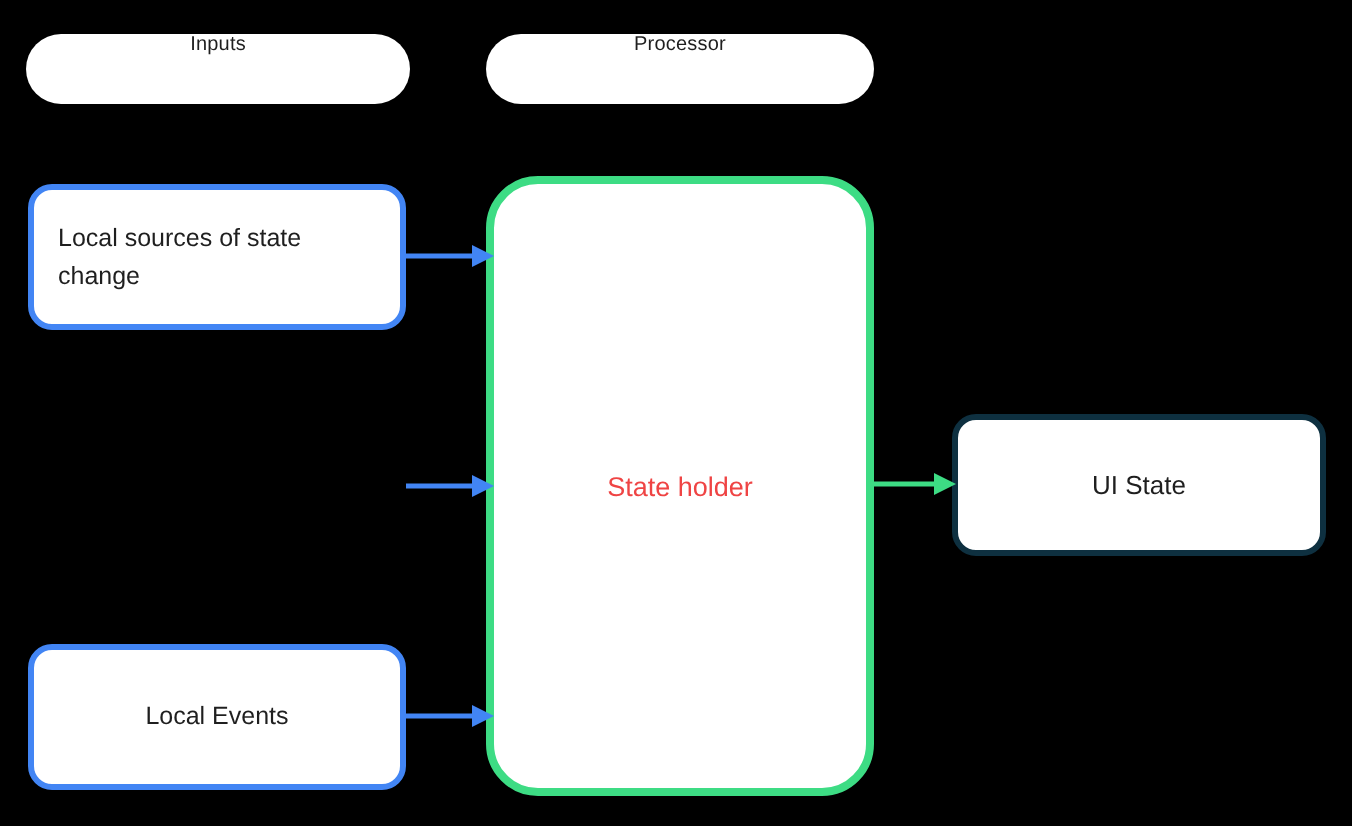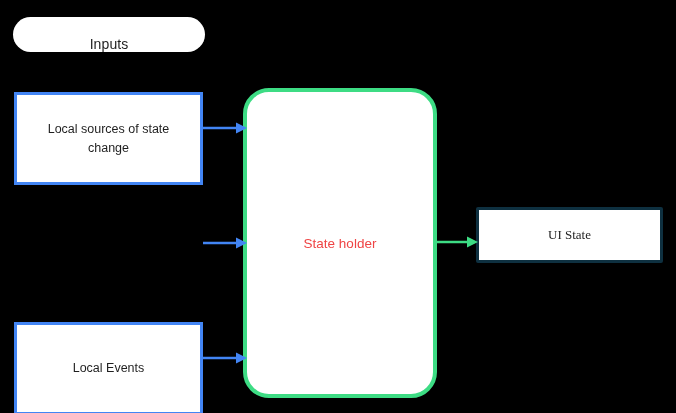--- a/index.html
+++ b/index.html
@@ -18,47 +18,46 @@
     background: #000000;
     overflow: hidden;
   }
 
   
   .pill {
     position: absolute;
     background: #ffffff;
     border-radius: 999px;
     display: flex;
-    align-items: flex-end;
+    align-items: flex-start;
     justify-content: center;
     color: #1f1f1f;
-    font-size: 14px;
+    font-size: 10px;
     font-weight: 400;
     letter-spacing: 0.1px;
     height: 35px;
     box-sizing: border-box;
   }
   #pill-inputs    { left: 13px;  top: 17px; width: 192px; }
   #pill-processor { left: 243px; top: 17px; width: 194px; }
   #pill-output    { left: 475px; top: 17px; width: 190px; }
 
   
   .input-box {
     position: absolute;
     left: 14px;
     width: 189px;
-    height: 93px;
+    height: 73px;
     background: #ffffff;
     border: 3px solid #4285f4;
-    border-radius: 0;
+    border-radius: 12px;
     box-sizing: border-box;
     display: flex;
     align-items: center;
     justify-content: center;
-    text-align: center;
     color: #1f1f1f;
     font-size: 12.5px;
     line-height: 1.45;
     padding: 0 12px;
   }
   #input-local    { top: 92px; }
   #input-external { top: 207px; }
   #input-user     { top: 322px; }
 
   
@@ -78,51 +77,53 @@
     color: #ef4444;
     font-size: 13.5px;
   }
 
   
   #output-box {
     position: absolute;
     left: 476px;
     top: 207px;
     width: 187px;
-    height: 56px;
+    height: 71px;
     background: #ffffff;
     border: 3px solid #0e3040;
-    border-radius: 2px;
+    border-radius: 12px;
     box-sizing: border-box;
     display: flex;
     align-items: center;
     justify-content: center;
     color: #1f1f1f;
     font-size: 13px;
-    font-family: Liberation Serif, serif;
   }
 
   
   .arrow {
     position: absolute;
     height: 14px;
   }
   .arrow svg { display: block; }
   #arrow-local    { left: 203px; top: 121px; width: 44px; }
   #arrow-external { left: 203px; top: 236px; width: 44px; }
   #arrow-user     { left: 203px; top: 351px; width: 44px; }
   #arrow-output   { left: 436px; top: 235px; width: 42px; }
 </style>
 </head>
 <body>
 
 <div id="canvas">
 
   <div class="pill" id="pill-inputs">
     <span>Inputs</span>
+  </div>
+  <div class="pill" id="pill-processor">
+    <span>Processor</span>
   </div>
 
   <div class="input-box" id="input-local">
     <span>Local sources of state change</span>
   </div>
   <div class="input-box" id="input-user">
     <span>Local Events</span>
   </div>
 
   <div id="processor-box">

